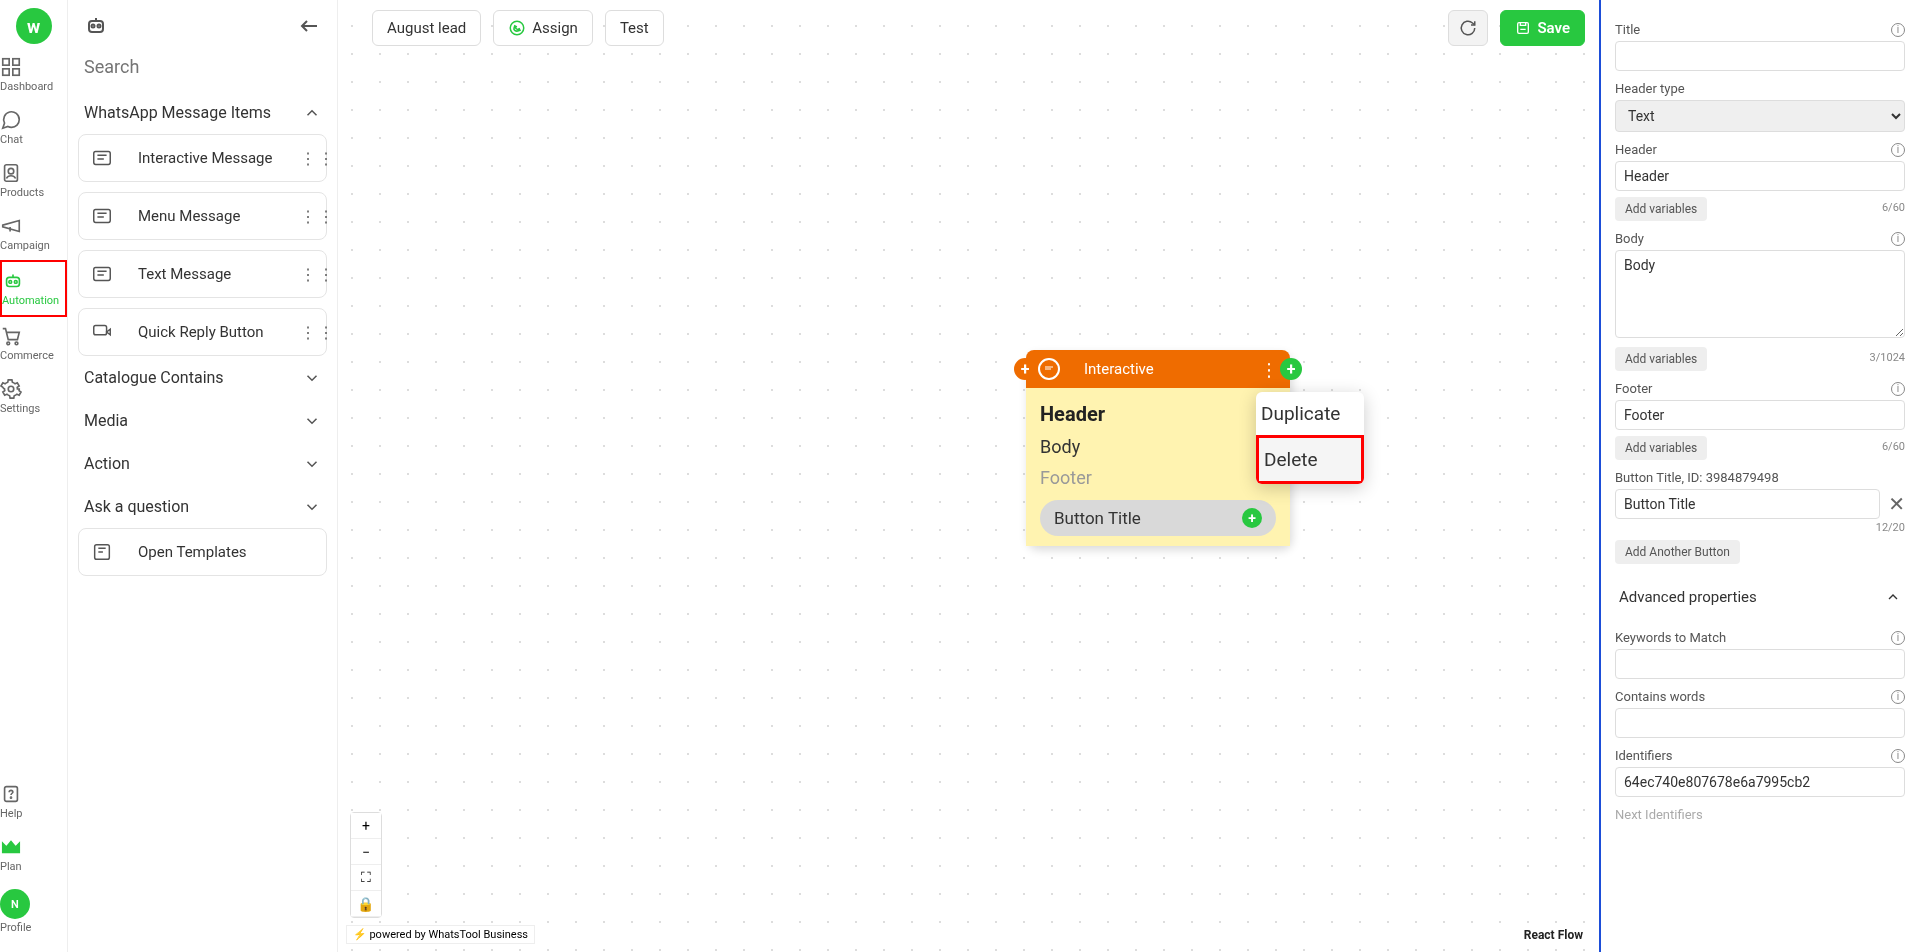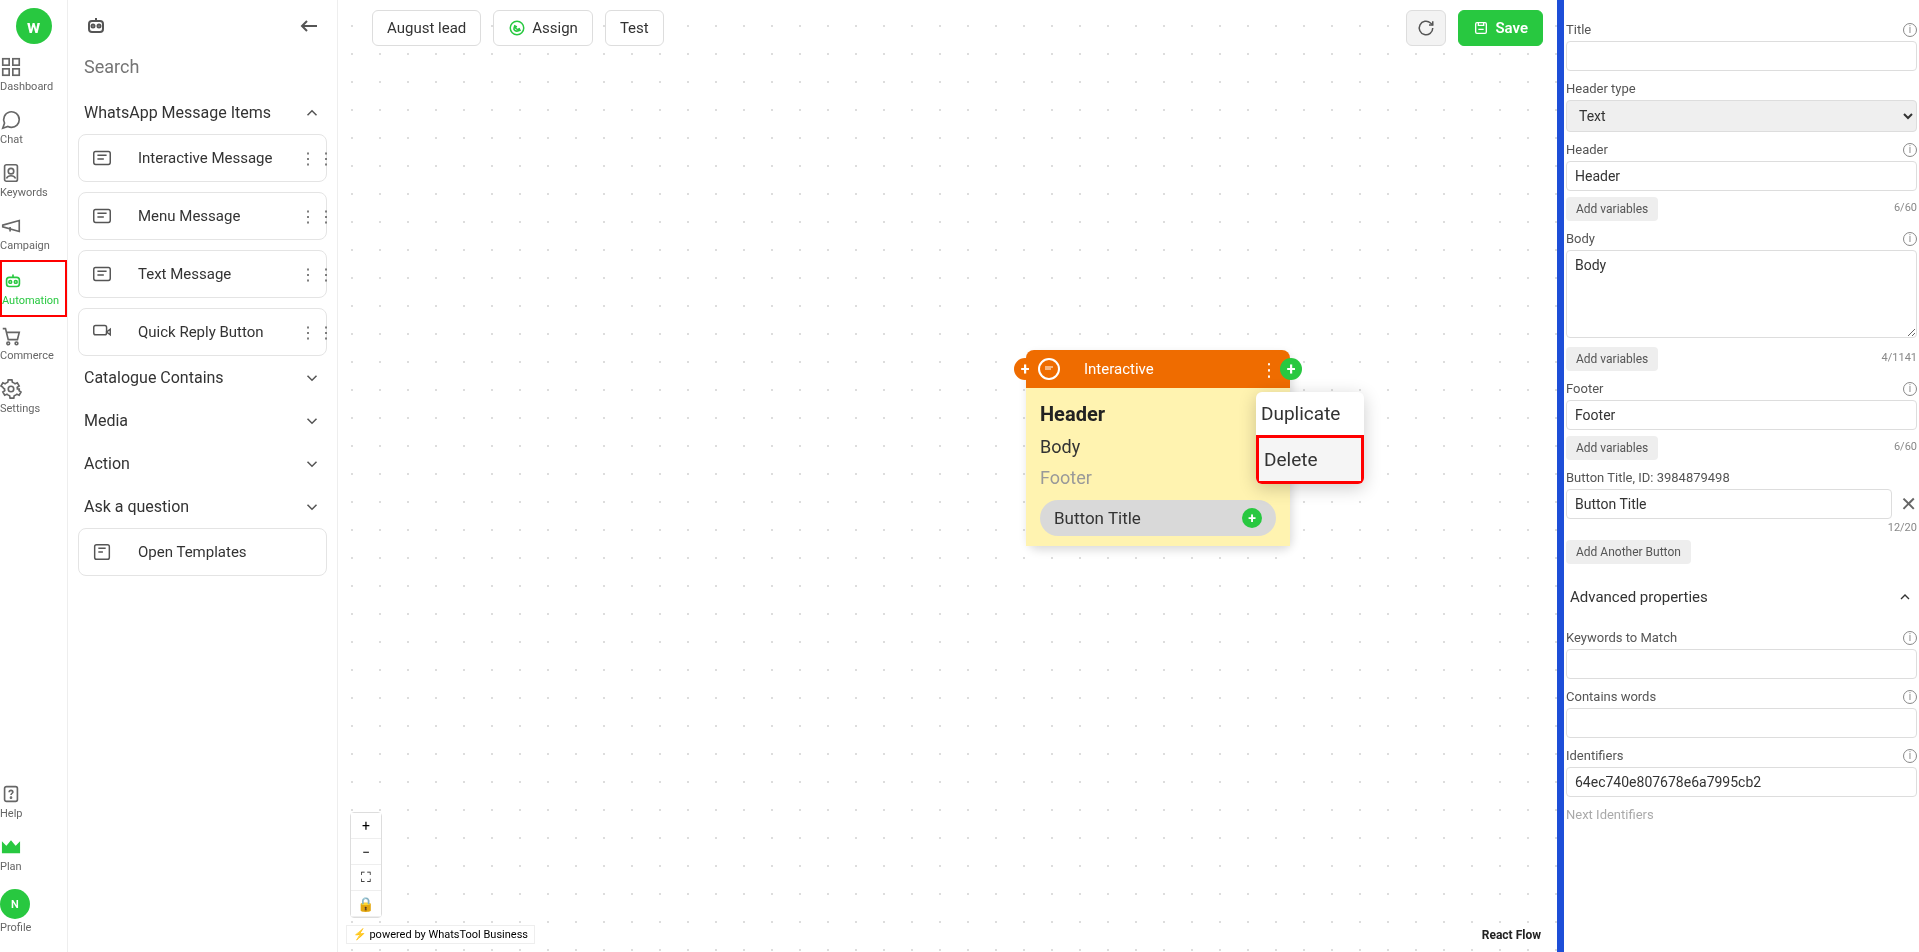--- a/index.html
+++ b/index.html
@@ -49,21 +49,21 @@
 .node-side-plus.left { left:-12px; top:8px; background:#ef6c00;}
 .node-side-plus.right { right:-12px; top:8px;}
 .context-menu { position:absolute; left:918px; top:392px; width:108px; background:#fff; border-radius:6px; box-shadow:0 4px 18px rgba(0,0,0,0.2); overflow:hidden;}
 .context-menu .mi { padding:10px 5px; font-size:19px; color:#333; cursor:pointer;}
 .context-menu .mi.highlight { border:3px solid #ff0000; background:#f5f5f5;}
 .zoom-ctrl { position:absolute; left:12px; bottom:34px; display:flex;flex-direction:column;border:1px solid #ddd;border-radius:4px;background:#fff;}
 .zoom-ctrl button { width:30px;height:26px;border:none;background:#fff;cursor:pointer;font-size:14px;border-bottom:1px solid #eee;}
 .powered { position:absolute; left:8px; bottom:8px; font-size:11px; background:#fff; padding:2px 6px; border:1px solid #eee;}
 .powered b{color:#ff8c00;}
 .reactflow { position:absolute;right:16px;bottom:10px;font-size:12px;font-weight:700;color:#222;}
-.props { width:362px; border-left:7px solid #1d4ed8; padding:12px 2px; overflow-y:auto; font-size:13px; color:#444;}
+.props { width:320px; border-left:2px solid #1d4ed8; padding:12px 14px; overflow-y:auto; font-size:13px; color:#444;}
 .props .row-label { display:flex;align-items:center;justify-content:space-between;margin:10px 0 4px;font-size:13px;color:#555;}
 .props .info { width:14px;height:14px;border:1.4px solid #888;border-radius:50%;font-size:10px;display:flex;align-items:center;justify-content:center;color:#888;}
 .props input, .props select, .props textarea { width:100%; border:1px solid #ddd; border-radius:4px; padding:6px 8px; font-size:14px; color:#333; font-family:inherit;}
 .props textarea { height:88px; resize:vertical;}
 .chip { display:inline-block;background:#eee;border-radius:4px;padding:5px 10px;font-size:12px;color:#555;margin-top:6px;cursor:pointer;}
 .counter { font-size:11px;color:#888;text-align:right;margin-top:2px;}
 .chip-row { display:flex;justify-content:space-between;align-items:center;}
 .btnrow { display:flex;align-items:center;gap:8px;}
 .btnrow input { flex:1;}
 .btnrow .x { font-size:20px;color:#666;cursor:pointer;}
@@ -88,21 +88,21 @@
         <path d="M21 11.5a8.38 8.38 0 01-8.5 8.5 8.5 8.5 0 01-3.9-.95L3 21l1.95-5.6A8.5 8.5 0 1121 11.5z"></path>
       </svg>
     <span>Chat</span>
   </div>
   <div class="nav-item">
     <svg viewBox="0 0 24 24">
         <rect x="5" y="3" width="14" height="18" rx="2"></rect>
         <circle cx="12" cy="10" r="3"></circle>
         <path d="M7 18c1-2 3-3 5-3s4 1 5 3"></path>
       </svg>
-    <span>Keywords</span>
+    <span>Products</span>
   </div>
   <div class="nav-item">
     <svg viewBox="0 0 24 24">
         <path d="M3 11l18-5v12L3 13v-2z"></path>
         <path d="M11 13v5"></path>
       </svg>
     <span>Campaign</span>
   </div>
   <div class="nav-item active highlighted">
     <svg viewBox="0 0 24 24">
@@ -328,21 +328,21 @@
       <span class="counter">6/60</span>
     </div>
 
   <div class="row-label">
       <span>Body</span>
       <span class="info">i</span>
     </div>
   <textarea style="">Body</textarea>
   <div class="chip-row">
       <span class="chip">Add variables</span>
-      <span class="counter">4/1141</span>
+      <span class="counter">3/1024</span>
     </div>
 
   <div class="row-label">
       <span>Footer</span>
       <span class="info">i</span>
     </div>
   <input value="Footer" style="">
   <div class="chip-row">
       <span class="chip">Add variables</span>
       <span class="counter">6/60</span>

